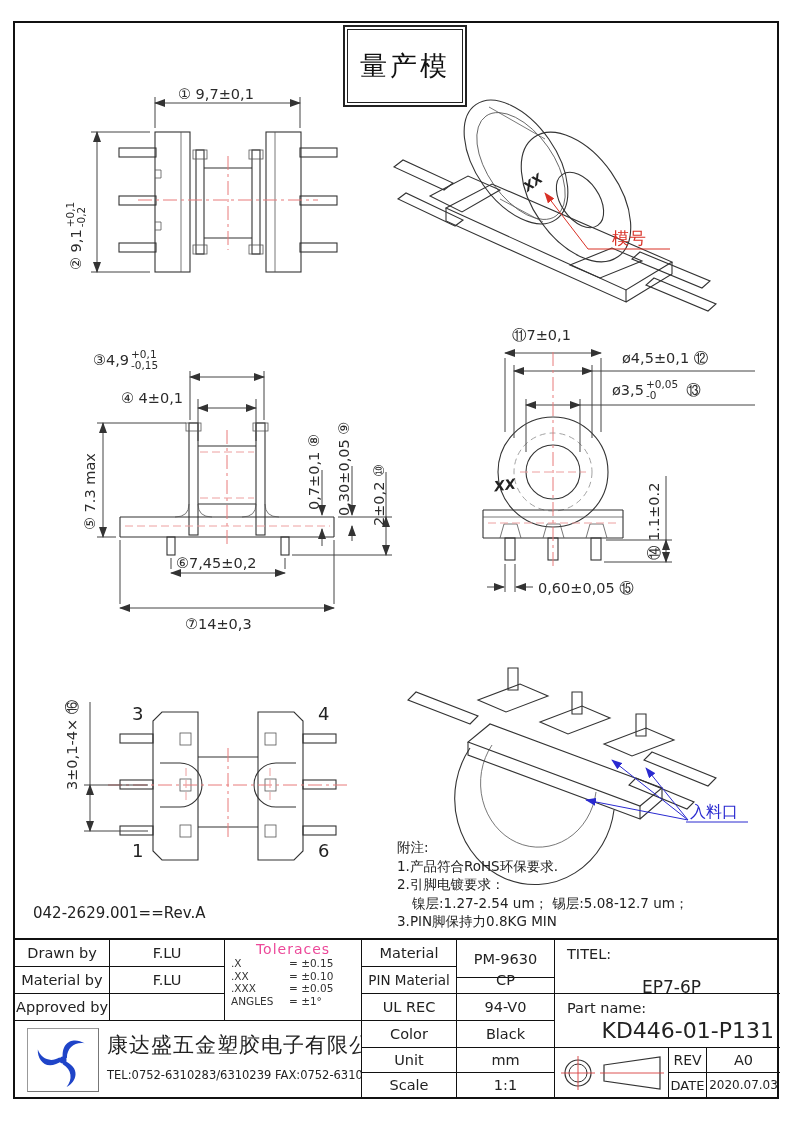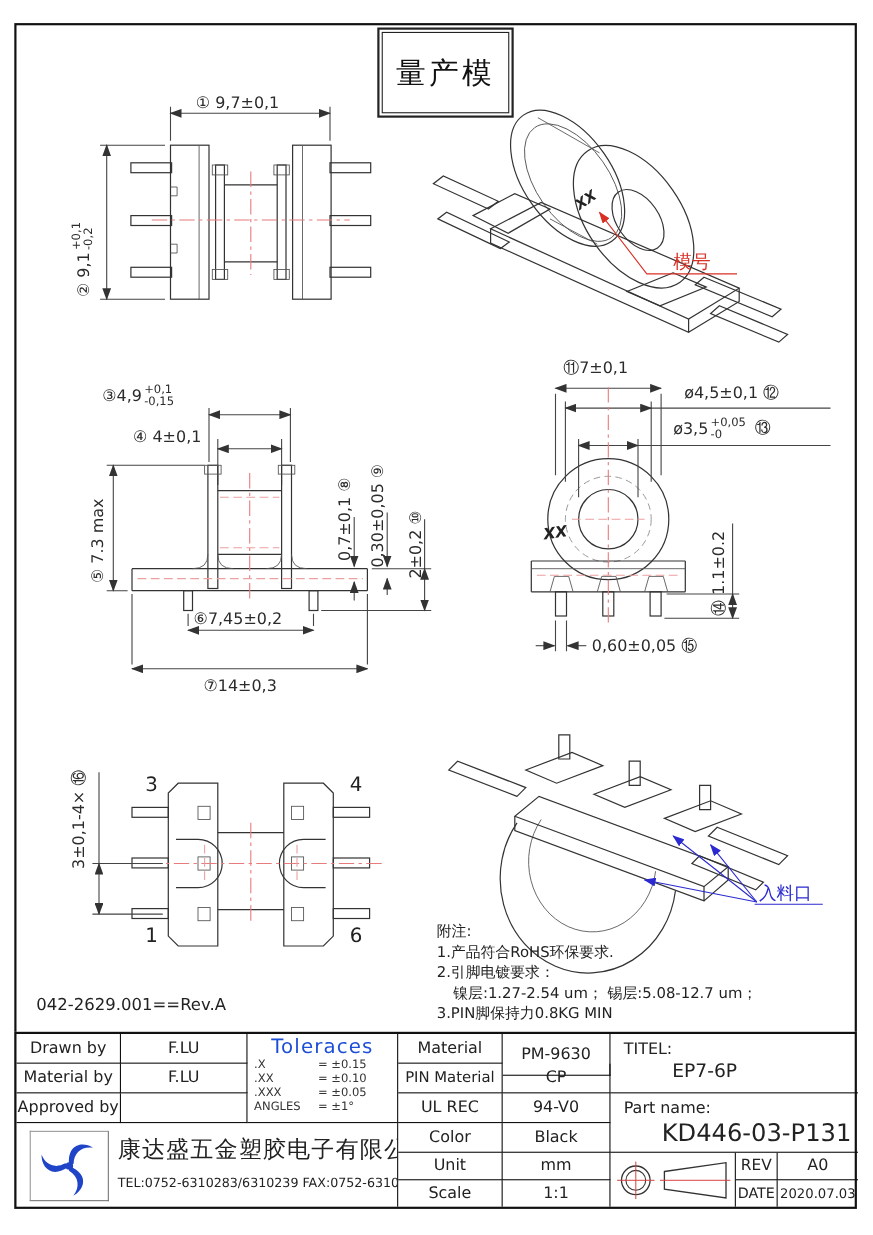--- a/index.html
+++ b/index.html
@@ -23,21 +23,21 @@
         font-family:"DejaVu Sans","Liberation Sans",sans-serif;white-space:nowrap;}
   .notes .ind{padding-left:15px;}
   .revnote{position:absolute;left:33px;top:904px;font-size:15px;color:#222;}
   
   .tblock{position:absolute;left:13px;top:938px;width:766px;height:161px;border:2px solid #111;
         box-sizing:border-box;background:#fff;}
   .cell{position:absolute;box-sizing:border-box;border-right:1.4px solid #111;border-bottom:1.4px solid #111;
         display:flex;align-items:center;justify-content:center;font-size:14.5px;overflow:hidden;white-space:nowrap;}
   .cell.noB{border-bottom:none;} .cell.noR{border-right:none;}
   .cell.left{justify-content:flex-start;padding-left:8px;}
-  .tol-title{font-size:18px;letter-spacing:1px;color:#1d4ed8;text-align:center;margin-top:1px;}
+  .tol-title{font-size:14px;letter-spacing:1px;color:#ec4899;text-align:center;margin-top:1px;}
   .tol-row{display:flex;font-size:10.5px;line-height:12.5px;color:#333;padding:0 6px;}
   .tol-row .k{width:58px;} .tol-row .v{flex:1;}
   .company-name{font-family:"Liberation Serif",serif;font-size:21px;color:#222;letter-spacing:1px;}
   .company-tel{font-size:11.5px;color:#222;}
   .big-part{font-size:22px;}
   svg .ln{stroke:#333;fill:none;stroke-width:1.1;}
   svg .ln2{stroke:#555;fill:none;stroke-width:0.8;}
   svg .dimln{stroke:#444;fill:none;stroke-width:1;}
   svg .cl{stroke:#e87b7b;fill:none;stroke-width:1;stroke-dasharray:14 4 3 4;}
   svg .cld{stroke:#eda0a0;fill:none;stroke-width:1;stroke-dasharray:8 4;}
@@ -319,27 +319,27 @@
     <div class="cell" style="left:442px;top:27px;width:98px;height:27px;">CP</div>
     <div class="cell" style="left:347px;top:54px;width:95px;height:27px;">UL  REC</div>
     <div class="cell" style="left:442px;top:54px;width:98px;height:27px;">94-V0</div>
     <div class="cell" style="left:347px;top:81px;width:95px;height:27px;">Color</div>
     <div class="cell" style="left:442px;top:81px;width:98px;height:27px;">Black</div>
     <div class="cell" style="left:347px;top:108px;width:95px;height:25px;">Unit</div>
     <div class="cell" style="left:442px;top:108px;width:98px;height:25px;">mm</div>
     <div class="cell noB" style="left:347px;top:133px;width:95px;height:24px;">Scale</div>
     <div class="cell noB" style="left:442px;top:133px;width:98px;height:24px;">1:1</div>
 
-    <div class="cell noR left" style="left:540px;top:0;width:225px;height:54px;flex-direction:row;align-items:flex-start;justify-content:flex-start;">
+    <div class="cell noR left" style="left:540px;top:0;width:225px;height:54px;flex-direction:column;align-items:flex-start;justify-content:flex-start;">
       <div style="margin:6px 0 0 4px;">TITEL:</div>
       <div style="align-self:center;font-size:17px;margin-top:15px;">EP7-6P</div>
     </div>
     <div class="cell noR left" style="left:540px;top:54px;width:225px;height:54px;flex-direction:column;align-items:flex-start;justify-content:flex-start;">
       <div style="margin:6px 0 0 4px;">Part name:</div>
-      <div class="big-part" style="align-self:flex-end;margin:2px 6px 0 0;">KD446-03-P131</div>
+      <div class="big-part" style="align-self:flex-end;margin:2px 6px 0 0;">KD446-01-P131</div>
     </div>
 
     <div class="cell noB" style="left:540px;top:108px;width:114px;height:49px;">
       <svg width="112" height="47" viewBox="0 0 112 47">
         <circle cx="22" cy="24" r="13" fill="none" stroke="#333" stroke-width="1.2"></circle>
         <circle cx="22" cy="24" r="9" fill="none" stroke="#333" stroke-width="1"></circle>
         <path d="M5,24 L39,24 M22,7 L22,41" stroke="#d84040" stroke-width="0.9"></path>
         <path d="M48,16 L104,8 L104,40 L48,32 Z" fill="none" stroke="#333" stroke-width="1.2"></path>
         <path d="M44,24 L108,24" stroke="#d84040" stroke-width="0.9"></path>
       </svg>

